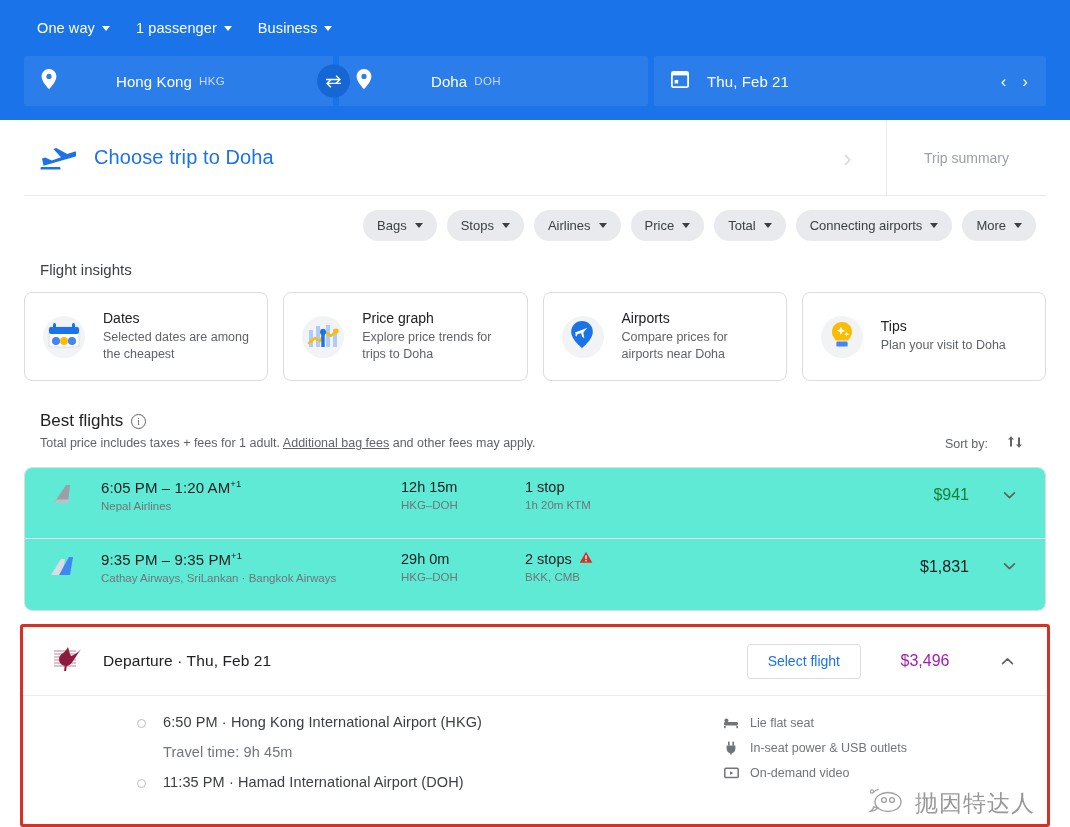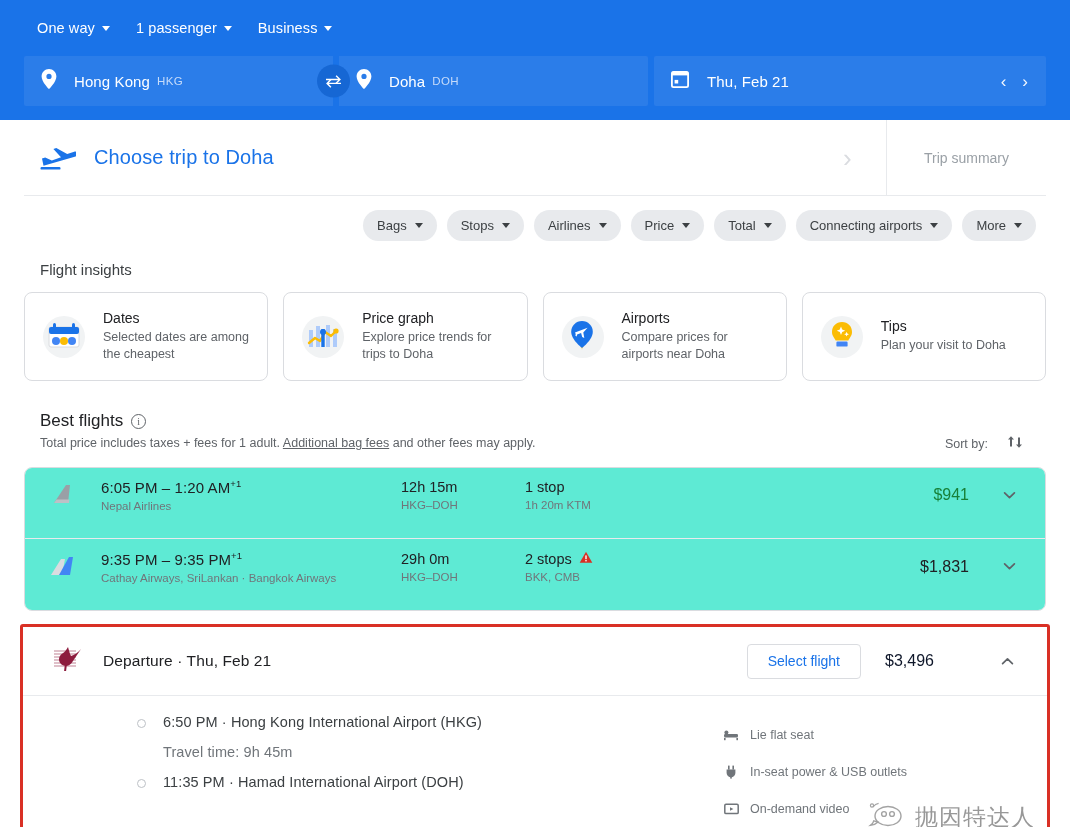--- a/index.html
+++ b/index.html
@@ -45,21 +45,21 @@
     background: #2b7de9;
     display: flex; align-items: center;
     color: #ffffff;
     cursor: text;
   }
   .field-origin { width: 309px; padding-left: 17px; border-radius: 2px 0 0 2px; }
   .field-dest   { width: 309px; padding-left: 17px; border-radius: 0 2px 2px 0; }
   .field-date   { flex: 1; padding-left: 17px; border-radius: 2px; justify-content: space-between; padding-right: 18px; }
   .pin-icon { margin-right: 17px; flex: none; }
   .city {
-    font-size: 15px; font-weight: 500; color: #ffffff; letter-spacing: .1px;
+    font-size: 15px; font-weight: 500; color: #ffffff; letter-spacing: .1px; margin-left: 42px;
   }
   .iata {
     font-size: 11.5px; color: #c7dcfa; margin-left: 7px; letter-spacing: .4px;
   }
   .swap-btn {
     position: absolute; left: 293px; top: 50%;
     transform: translate(-0%, -50%);
     width: 33px; height: 33px; border-radius: 50%;
     background: #1667d4;
     display: flex; align-items: center; justify-content: center;
@@ -213,21 +213,21 @@
   }
   .sel-logo { width: 58px; flex: none; padding-left: 6px; }
   .sel-title { flex: 1; font-size: 15.5px; color: #202124; letter-spacing: .1px; }
   .select-flight-btn {
     border: 1px solid #dadce0; border-radius: 4px;
     background: #fff; color: #1a73e8;
     font-size: 14px; font-family: "Liberation Sans", sans-serif;
     height: 35px; padding: 0 20px; cursor: pointer;
     margin-right: 24px;
   }
-  .sel-price { font-size: 16px; color: #0f172a; width: 80px; text-align: left; }
+  .sel-price { font-size: 16px; color: #a21caf; width: 80px; text-align: center; }
   .sel-chev { width: 58px; display: flex; justify-content: flex-end; padding-right: 6px; cursor: pointer; }
   .sel-body {
     display: flex;
     padding: 18px 24px 22px 22px;
     min-height: 128px;
   }
   .leg-col { flex: 1; padding-left: 92px; position: relative; }
   .leg-item { display: flex; align-items: flex-start; gap: 17px; position: relative; }
   .leg-dot {
     width: 9px; height: 9px; border-radius: 50%;
@@ -239,21 +239,21 @@
   .leg-mid .leg-text { color: #70757a; }
   .dotline {
     width: 9px; flex: none;
     display: flex; justify-content: center;
   }
   .dotline i {
     display: block; width: 2px; height: 100%;
     background-image: repeating-linear-gradient(to bottom, #bdc1c6 0 2px, transparent 2px 6px);
   }
   .amen-col { width: 300px; padding-top: 2px; display: flex; flex-direction: column; gap: 11px; }
-  .amen-item { display: flex; align-items: center; gap: 11px; margin-top: 12px; }
+  .amen-item { display: flex; align-items: center; gap: 11px; }
   .amen-text { font-size: 12.5px; color: #70757a; }
   .amen-ic { width: 16px; display: flex; justify-content: center; flex: none; }
 
   
   .watermark {
     position: absolute; right: 12px; bottom: 4px;
     display: flex; align-items: center; gap: 8px;
     opacity: .62; pointer-events: none;
   }
   .wm-text {

